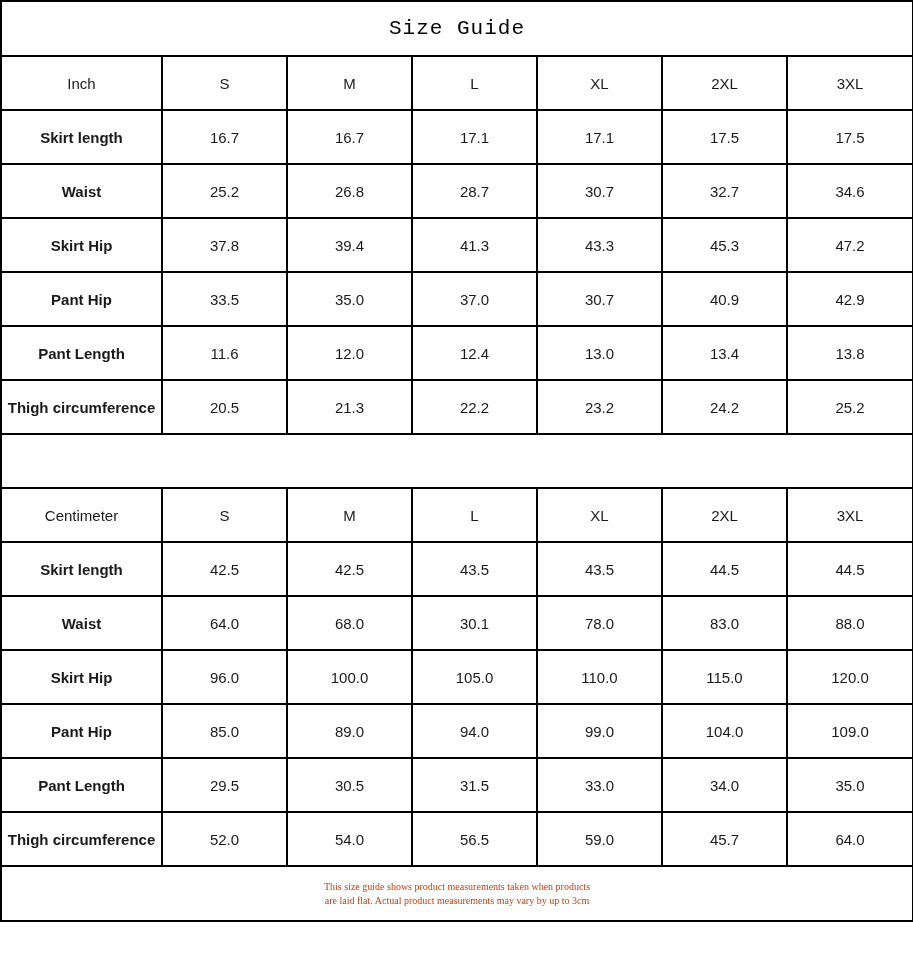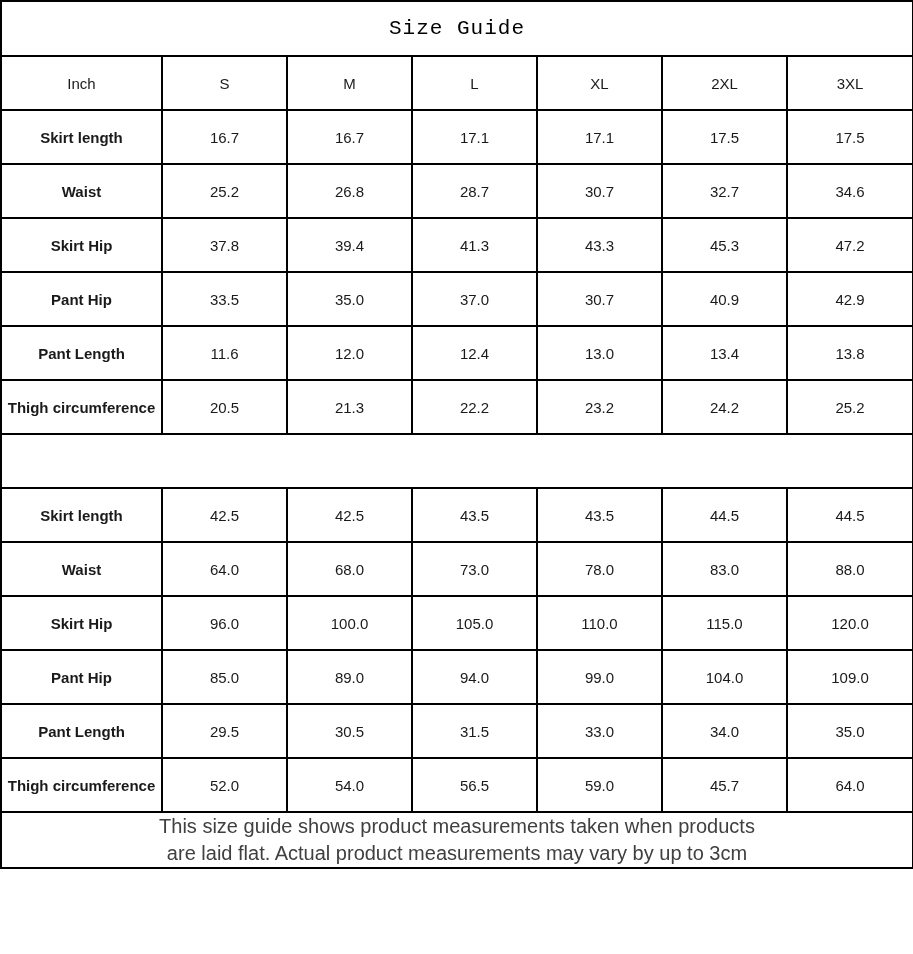--- a/index.html
+++ b/index.html
@@ -46,25 +46,25 @@
     font-size: 15px;
     font-weight: 400;
   }
   td.spacer-cell {
     height: 52px;
     border-top: 2px solid #000000;
     border-bottom: 2px solid #000000;
   }
   td.footer-cell {
     height: 53px;
-    font-family: Liberation Sans, sans-serif;
-    font-size: 20px;
+    font-family: Liberation Serif, serif;
+    font-size: 10px;
     font-weight: 400;
     line-height: 1.35;
-    color: #404040;
+    color: #c2410c;
   }
 </style>
 </head>
 <body>
 
 <div class="page">
   <table class="size-guide">
     <colgroup>
       <col style="width:161px">
       <col style="width:125px">
@@ -147,36 +147,45 @@
       <td class="val-cell">22.2</td>
       <td class="val-cell">23.2</td>
       <td class="val-cell">24.2</td>
       <td class="val-cell">25.2</td>
     </tr>
 
     <tr>
       <td class="spacer-cell" colspan="7"></td>
     </tr>
 
+    <tr>
+      <td class="hdr-cell">Centimeter</td>
+      <td class="hdr-cell">S</td>
+      <td class="hdr-cell">M</td>
+      <td class="hdr-cell">L</td>
+      <td class="hdr-cell">XL</td>
+      <td class="hdr-cell">2XL</td>
+      <td class="hdr-cell">3XL</td>
+    </tr>
 
     <tr>
       <td class="label-cell">Skirt length</td>
       <td class="val-cell">42.5</td>
       <td class="val-cell">42.5</td>
       <td class="val-cell">43.5</td>
       <td class="val-cell">43.5</td>
       <td class="val-cell">44.5</td>
       <td class="val-cell">44.5</td>
     </tr>
 
     <tr>
       <td class="label-cell">Waist</td>
       <td class="val-cell">64.0</td>
       <td class="val-cell">68.0</td>
-      <td class="val-cell">73.0</td>
+      <td class="val-cell">30.1</td>
       <td class="val-cell">78.0</td>
       <td class="val-cell">83.0</td>
       <td class="val-cell">88.0</td>
     </tr>
 
     <tr>
       <td class="label-cell">Skirt Hip</td>
       <td class="val-cell">96.0</td>
       <td class="val-cell">100.0</td>
       <td class="val-cell">105.0</td>

